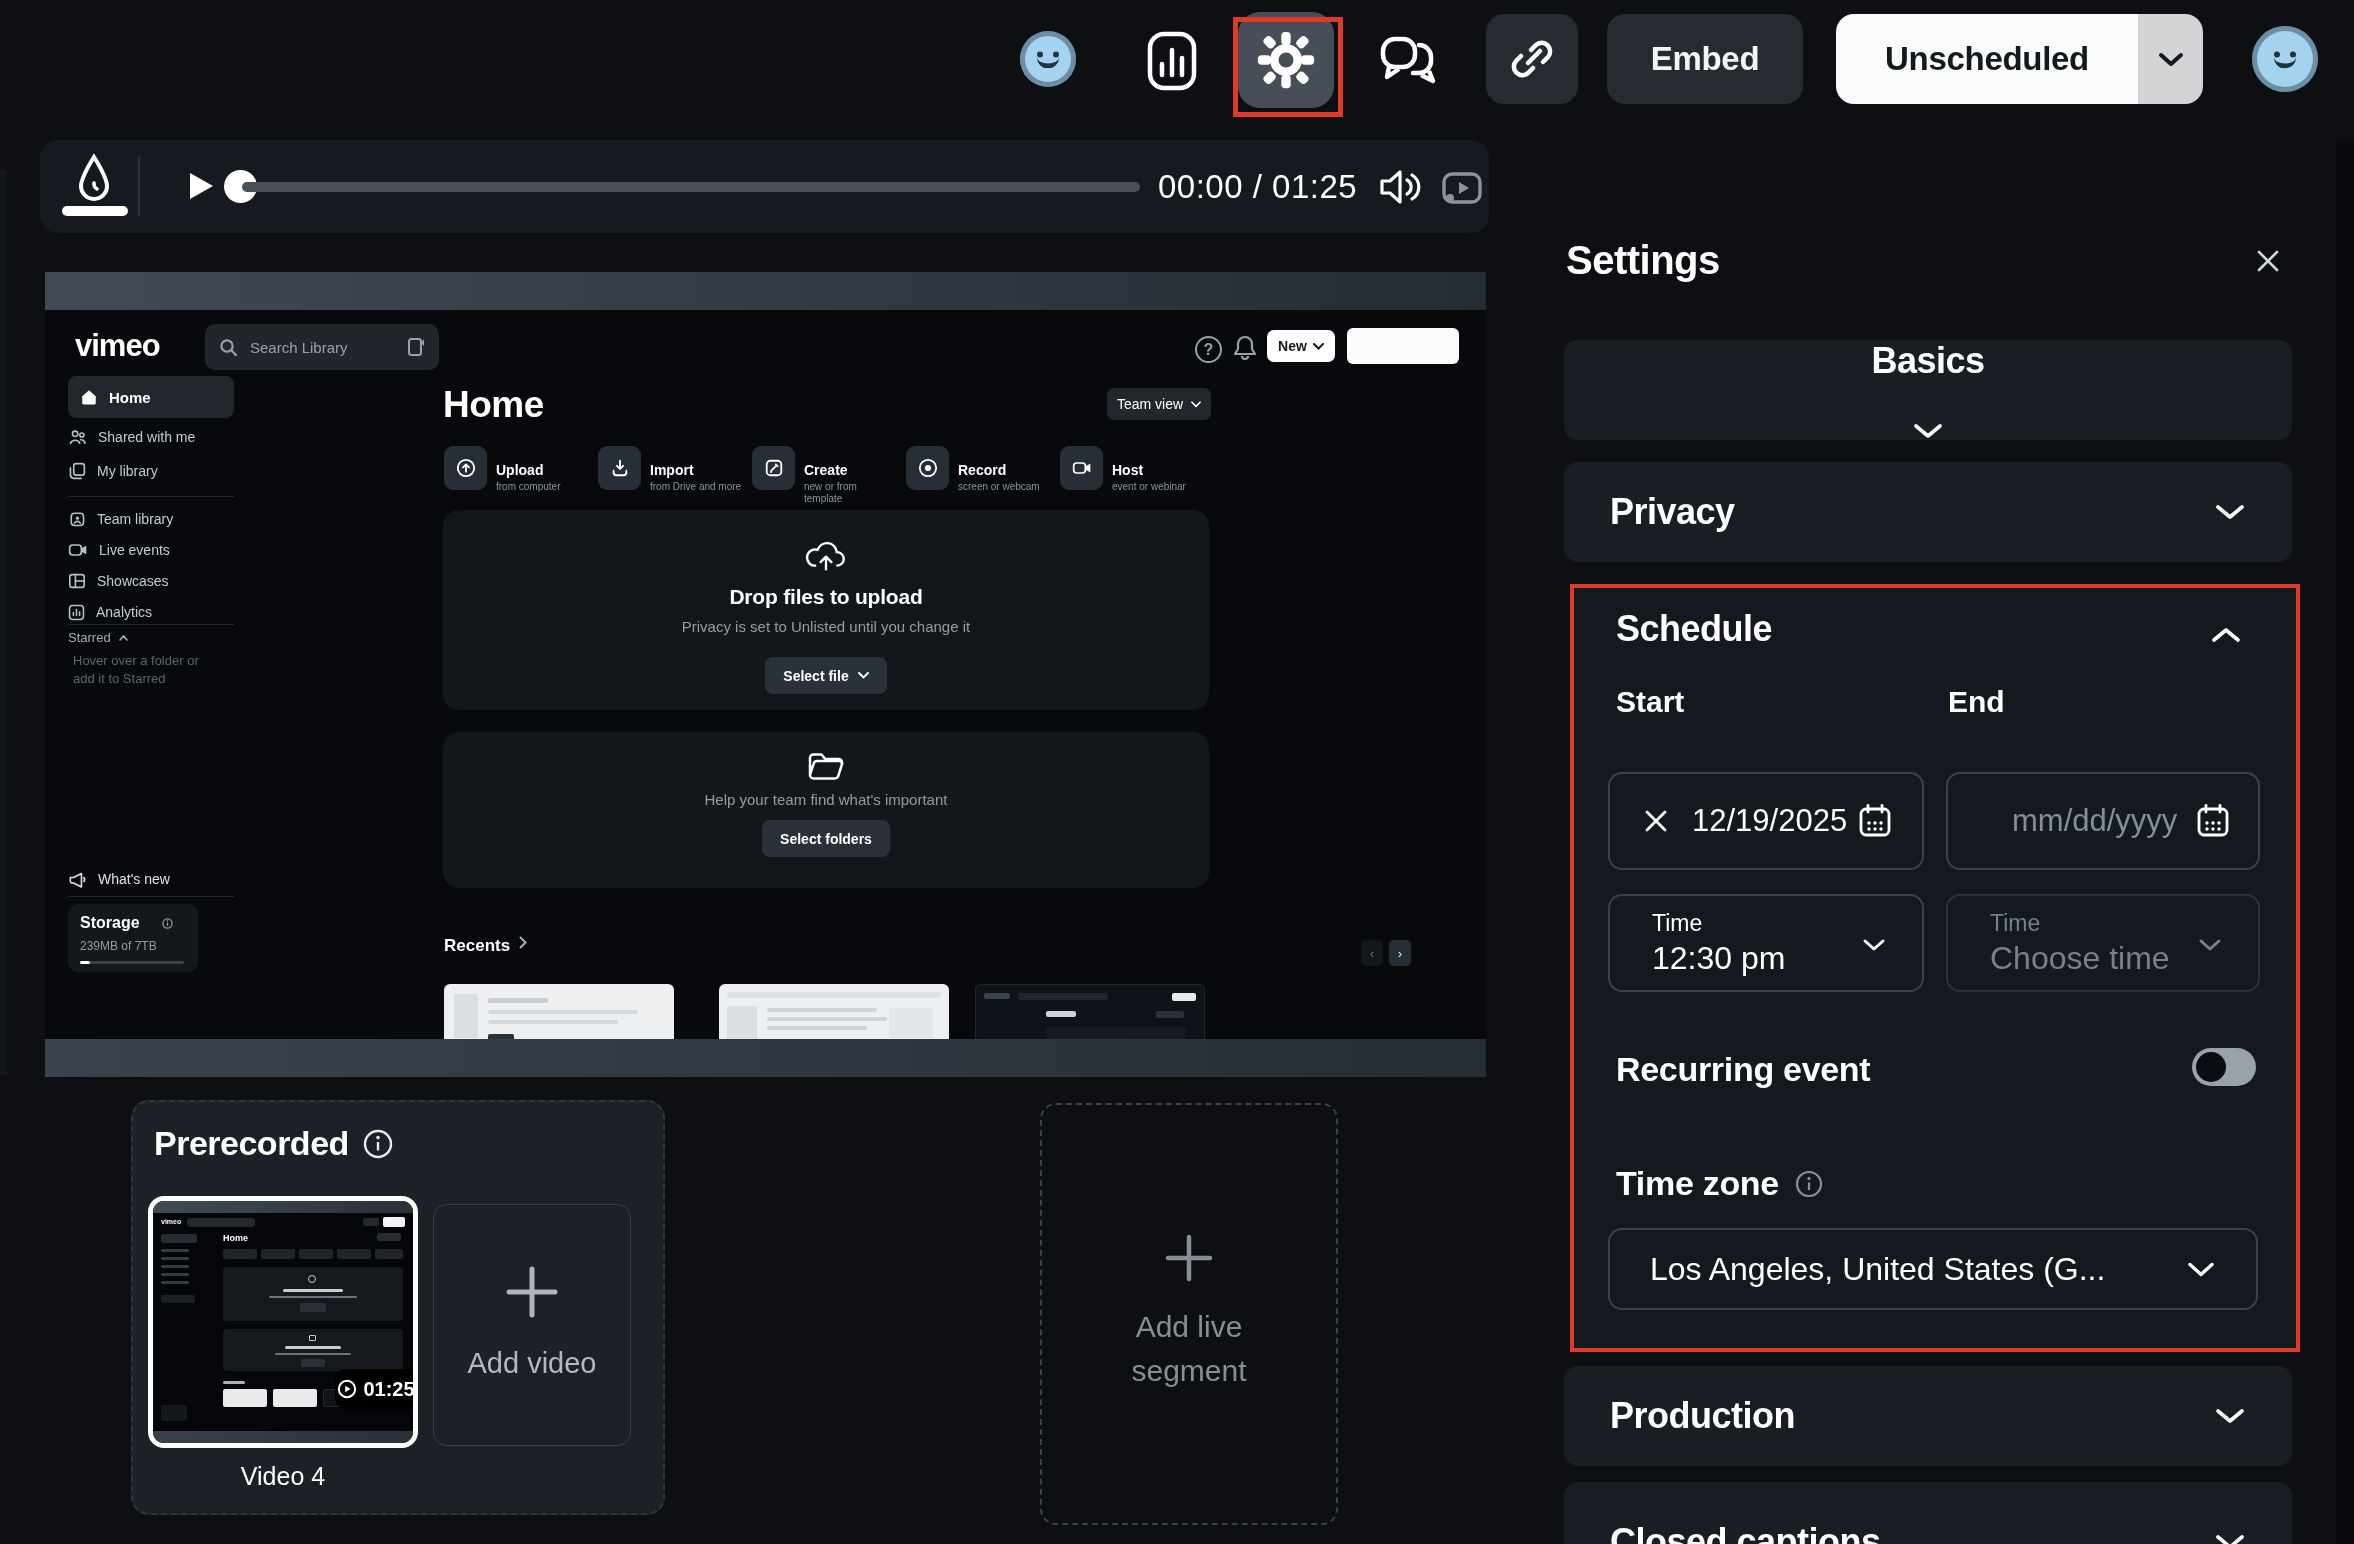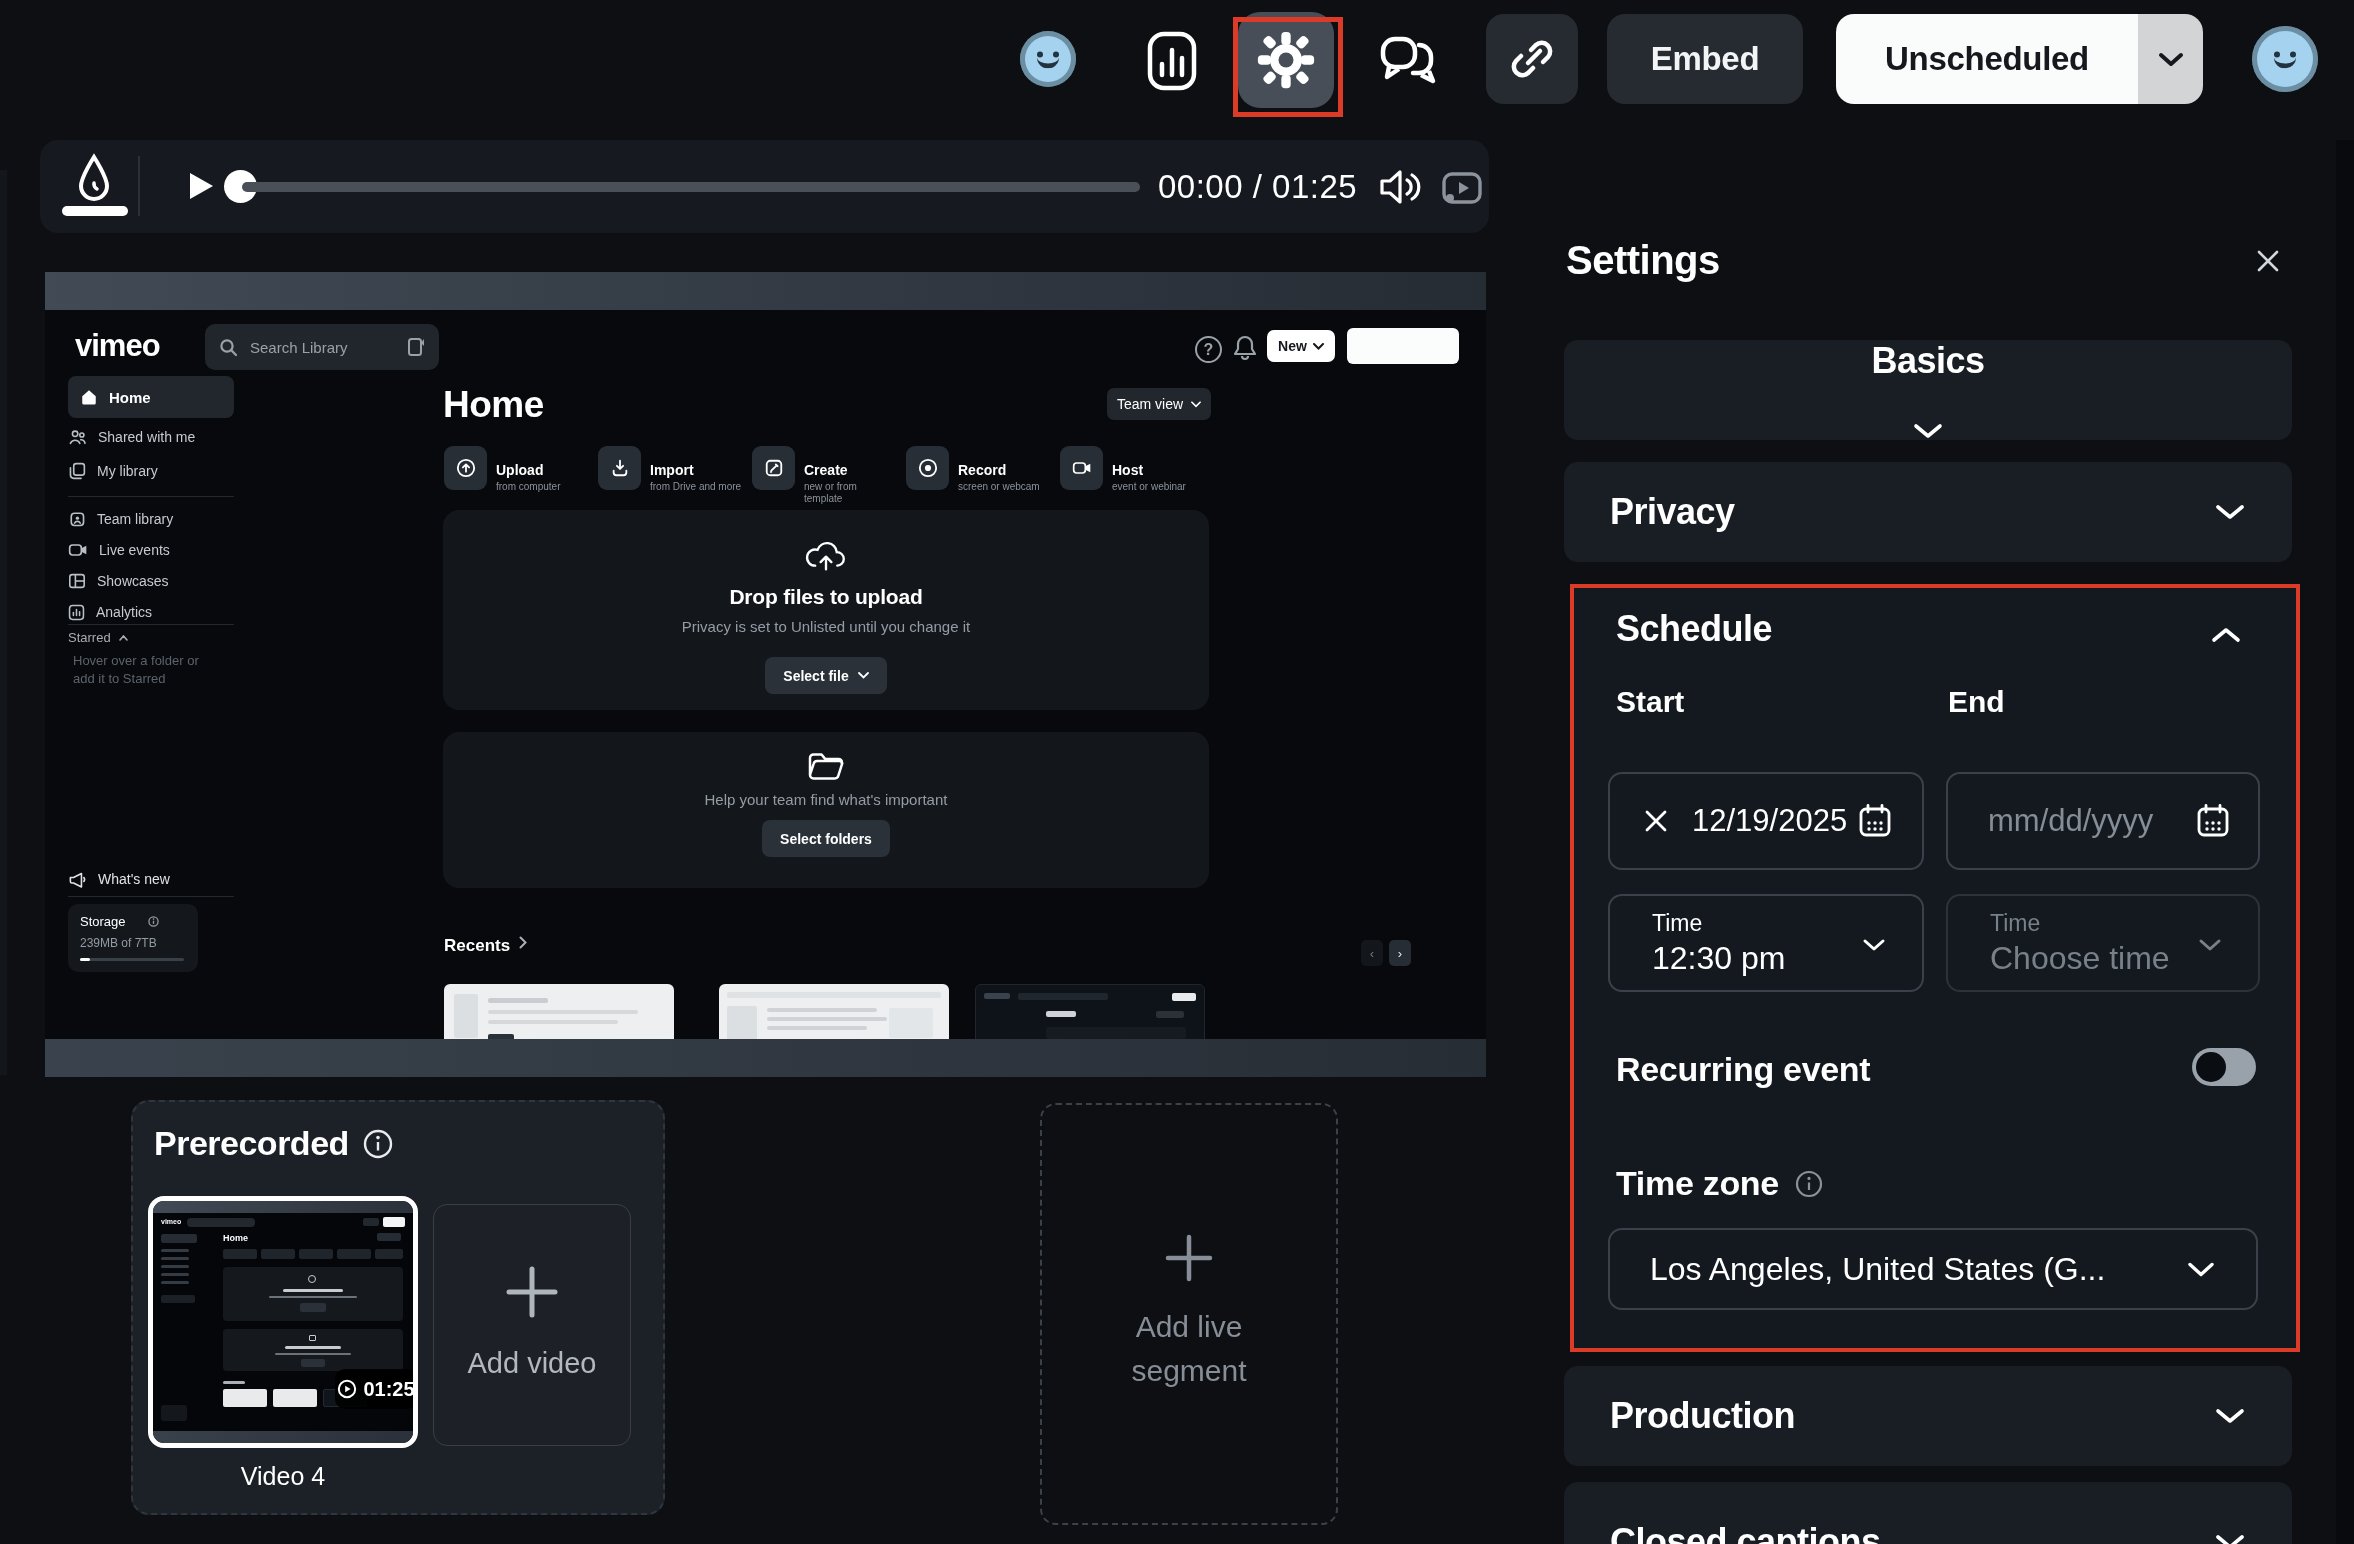--- a/index.html
+++ b/index.html
@@ -55,21 +55,21 @@
   .v-q { left:1150px; top:64px; width:27px; height:27px; border:2px solid #9aa1a9; border-radius:50%; color:#9aa1a9; font-size:16px; font-weight:700; display:flex; align-items:center; justify-content:center; }
   .v-new { left:1222px; top:58px; width:68px; height:32px; background:#fff; border-radius:7px; display:flex; align-items:center; justify-content:center; gap:6px; color:#15181c; font-size:14px; font-weight:700; }
   .v-whiterect { left:1302px; top:56px; width:112px; height:36px; background:#fbfcfc; border-radius:6px; }
   .v-side-item { left:23px; width:170px; height:30px; display:flex; align-items:center; gap:11px; color:#c6cbd1; font-size:14px; }
   .v-side-active { left:23px; top:104px; width:166px; height:42px; background:#22272d; border-radius:8px; display:flex; align-items:center; gap:11px; padding:0 12px; font-size:15px; font-weight:600; color:#fff; }
   .v-side-item svg, .v-side-active svg { flex:0 0 auto; }
   .v-divider { left:23px; width:166px; height:1px; background:#23282e; }
   .v-starred { left:23px; top:358px; font-size:13px; color:#a7adb4; display:flex; gap:8px; align-items:center; }
   .v-hint { left:28px; top:380px; width:160px; font-size:13px; line-height:18px; color:#5c636c; }
   .v-storage { left:23px; top:632px; width:130px; height:68px; background:#14181d; border-radius:10px; padding:10px 12px; }
-  .v-storage .s1 { font-size:13px; font-weight:400; display:flex; gap:22px; align-items:center; }
+  .v-storage .s1 { font-size:16px; font-weight:700; display:flex; gap:22px; align-items:center; }
   .v-storage .s2 { font-size:12px; color:#949ba3; margin-top:7px; }
   .v-storage .bar { margin-top:8px; width:104px; height:3px; background:#3a4047; border-radius:2px; position:relative; }
   .v-storage .bar i { position:absolute; left:0; top:0; width:10px; height:3px; background:#fff; border-radius:2px; }
   .v-title { left:398px; top:112px; font-size:37px; font-weight:700; letter-spacing:-.5px; }
   .v-teamview { left:1062px; top:116px; width:104px; height:32px; background:#22272d; border-radius:7px; display:flex; align-items:center; justify-content:center; gap:8px; font-size:14px; }
   .v-card { top:174px; width:144px; height:48px; display:flex; gap:9px; }
   .v-card .sq { width:44px; height:44px; background:#282e36; border-radius:9px; display:flex; align-items:center; justify-content:center; }
   .v-card .t { font-size:14px; font-weight:700; margin-top:16px; }
   .v-card .s { font-size:10px; color:#8b929b; margin-top:3px; line-height:12px; width:92px; }
   .v-panel { left:398px; width:766px; background:#13171c; border-radius:16px; text-align:center; }
@@ -610,21 +610,21 @@
           <circle cx="17" cy="20" r="1.7"></circle>
           <circle cx="23" cy="20" r="1.7"></circle>
           <circle cx="11" cy="26" r="1.7"></circle>
           <circle cx="17" cy="26" r="1.7"></circle>
           <circle cx="23" cy="26" r="1.7"></circle>
         </g>
     </svg>
   </div>
 
   <div class="abs dinput" style="left:372px; width:314px;">
-    <span style="font-size:31px; margin-left:40px; color:#858d96;">mm/dd/yyyy</span>
+    <span style="font-size:31px; margin-left:64px; color:#858d96;">mm/dd/yyyy</span>
     <svg width="34" height="36" viewBox="0 0 34 36" style="margin-left:auto; margin-right:28px;">
       <rect x="3" y="6" width="28" height="26" rx="5" fill="none" stroke="#fff" stroke-width="2.8"></rect>
       <line x1="10" y1="2.5" x2="10" y2="9" stroke="#fff" stroke-width="2.8" stroke-linecap="round"></line>
       <line x1="24" y1="2.5" x2="24" y2="9" stroke="#fff" stroke-width="2.8" stroke-linecap="round"></line>
       <g fill="#fff">
           <circle cx="11" cy="20" r="1.7"></circle>
           <circle cx="17" cy="20" r="1.7"></circle>
           <circle cx="23" cy="20" r="1.7"></circle>
           <circle cx="11" cy="26" r="1.7"></circle>
           <circle cx="17" cy="26" r="1.7"></circle>

